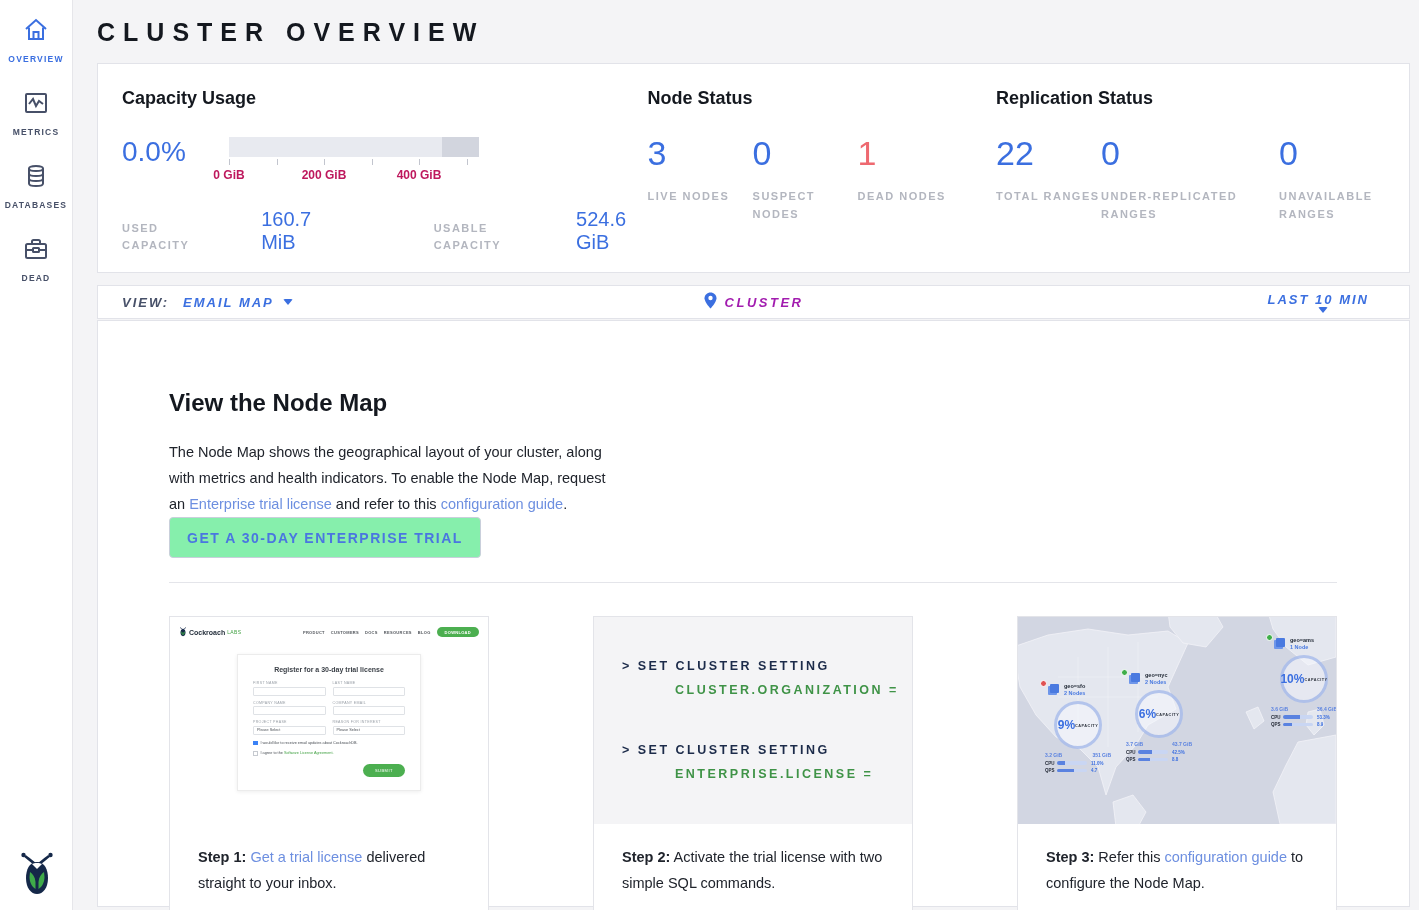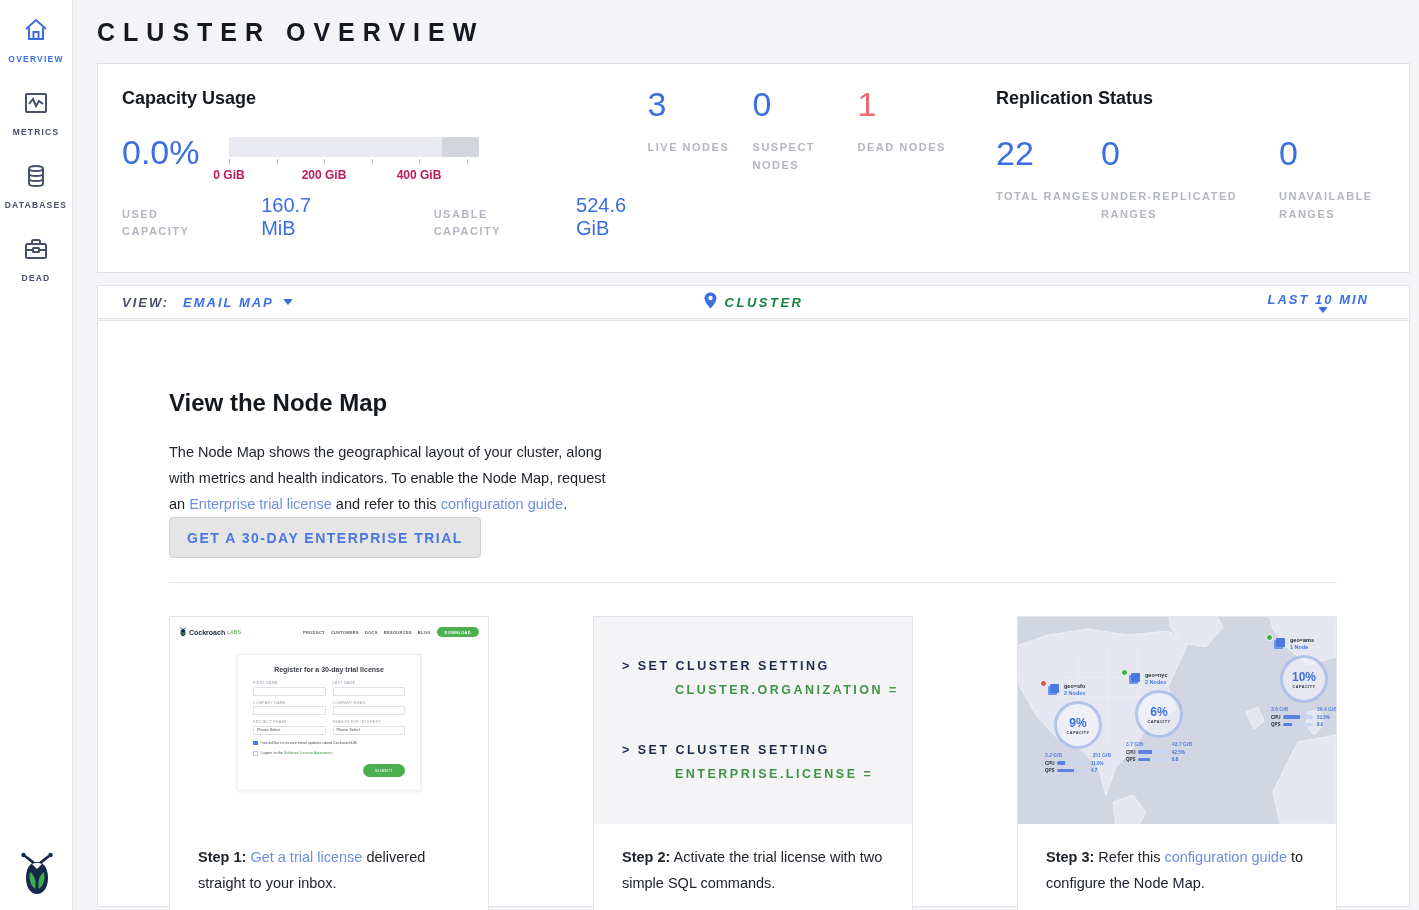--- a/index.html
+++ b/index.html
@@ -28,29 +28,29 @@
   
   .summary-card {
     background:#fff; border:1px solid #e2e3e9; height:210px;
     display:flex; padding:24px 0 0 24px;
   }
   .summary-section h3 { font-size:18px; font-weight:600; color:#14181f; margin-bottom:28px; }
   .sec-capacity { width:528px; }
   .sec-nodes { width:350px; }
   .sec-repl { flex:1; }
   .cap-row { display:flex; align-items:flex-start; }
-  .cap-pct { font-size:34px; color:#3b6fe0; width:107px; line-height:30px; }
+  .cap-pct { font-size:28px; color:#3b6fe0; width:107px; line-height:30px; }
   .bar-block { width:250px; position:relative; }
   .bar { height:20px; background:#e8eaf0; position:relative; }
   .bar-dark { position:absolute; right:0; top:0; bottom:0; width:15%; background:#d2d5de; }
   .ticks { position:relative; height:9px; margin-top:2px; }
   .tick { position:absolute; width:1px; height:6px; background:#c2c5ce; top:0; }
   .tick-labels { position:relative; height:16px; font-size:12px; color:#be185d;font-weight:bold; }
   .tick-labels span { position:absolute; transform:translateX(-50%); white-space:nowrap; }
-  .cap-values { display:flex; margin-top:10px; align-items:flex-end;gap:48px; }
+  .cap-values { display:flex; margin-top:24px; align-items:flex-end;gap:48px; }
   .cap-lab { font-size:11px; letter-spacing:1.5px; color:#b3b6bf; font-weight:600; line-height:17px; }
   .cap-val { font-size:20px; color:#3b6fe0; margin-left:22px; padding-bottom:0px; }
   .lab-used { width:86px; }
   .lab-usable { width:90px; margin-left:52px; }
   .stats { display:flex; }
   .stat { margin-right:0; }
   .stat .num { font-size:34px; color:#3b6fe0; line-height:32px; }
   .stat .num.danger { color:#ee6970; }
   .stat .lbl { font-size:11px; letter-spacing:1.5px; color:#b3b6bf; font-weight:600; margin-top:18px; line-height:18px; }
   .sec-nodes .stat { width:105px; }
@@ -61,33 +61,33 @@
   .view-bar {
     margin-top:12px; background:#fff; border:1px solid #e2e3e9; height:34px;
     display:flex; align-items:center; position:relative;
     font-size:13px; letter-spacing:2px; font-weight:600;font-style:italic;
   }
   .vb-left { padding-left:24px; display:flex; align-items:center; }
   .vb-view-label { color:#475068; }
   .vb-dropdown { color:#3b6fe0; margin-left:14px; display:flex; align-items:center; cursor:pointer; }
   .tri-down { width:0; height:0; border-left:5px solid transparent; border-right:5px solid transparent; border-top:6px solid #3b6fe0; margin-left:9px; border-radius:2px; }
   .vb-center { position:absolute; left:0; right:0; display:flex; justify-content:center; align-items:center; pointer-events:none; }
-  .vb-center .crumb { color:#15803d; letter-spacing:2.5px; margin-left:8px; }
+  .vb-center .crumb { color:#a21caf; letter-spacing:2.5px; margin-left:8px; }
   .vb-right { margin-left:auto; padding-right:40px; display:flex; align-items:center; color:#3b6fe0; cursor:pointer;flex-direction:column; }
   
   .panel {
     margin-top:1px; background:#fff; border:1px solid #e2e3e9;
     padding:68px 72px 30px 71px; height:587px;
   }
   .panel-head { display:flex; justify-content:space-between; align-items:flex-start;flex-direction:column; }
   .panel-title { font-size:24px; font-weight:600; margin-bottom:22px; }
   .panel-desc { width:452px; font-size:14.5px; line-height:26px; color:#20242c; }
   a.link { color:#6d8fe0; text-decoration:none; cursor:pointer; }
   .trial-btn {
-    background:#e5e5e5; border:1px solid #c9cfdb; border-radius:4px; height:41px; width:312px;
+    background:#86efac; border:1px solid #c9cfdb; border-radius:4px; height:41px; width:312px;
     color:#4a76e0; font-size:14px; letter-spacing:1.5px; font-weight:600; cursor:pointer;
     font-family:"Liberation Sans", sans-serif;
   }
   .panel hr { border:none; border-top:1px solid #e4e5ea; margin:24px 0 33px; }
   .cards { display:flex; justify-content:space-between; }
   .card { width:320px; border:1px solid #e3e4e9; background:#fff; }
   .card-img { height:207px; position:relative; overflow:hidden; }
   .card-caption { padding:20px 28px 28px; font-size:14.5px; line-height:26px; color:#20242c; }
   .cap-label { font-weight:700; }
   
@@ -121,21 +121,21 @@
   .map { height:100%; background:#d2d6e2; position:relative; }
   .map svg.terrain { position:absolute; inset:0; }
   .loc { position:absolute; width:90px; }
   .loc-head { display:flex; align-items:flex-start; position:relative; margin-left:10px; }
   .loc-dot { width:7px; height:7px; border-radius:50%; border:1px solid #fff; position:absolute; left:-10px; top:-3px; }
   .loc-dot.red { background:#e05252; } .loc-dot.green { background:#3fae49; }
   .loc-cube { width:9px; height:9px; background:#4a7ae0; border-radius:1px; position:relative; flex:none; margin-top:1px; box-shadow:-2px 2px 0 #6e96ea; }
   .loc-txt { margin-left:5px; line-height:6.5px; }
   .loc-name { font-size:5.5px; font-weight:700; color:#1c2430; }
   .loc-nodes { font-size:5.5px; font-weight:700; color:#4a7ae0; }
-  .ring { width:48px; height:48px; border-radius:50%; border:3px solid rgba(122,152,226,0.5); background:rgba(246,248,253,0.55); display:flex; flex-direction:column; align-items:center; justify-content:center; margin:5px 0 0 14px; }
+  .ring { width:48px; height:48px; border-radius:50%; border:3px solid rgba(122,152,226,0.5); background:rgba(246,248,253,0.55); display:flex; flex-direction:row; align-items:center; justify-content:center; margin:5px 0 0 14px; }
   .ring-pct { font-size:12px; font-weight:700; color:#3b6fe0; }
   .ring-cap { font-size:3.8px; letter-spacing:0.5px; color:#2b313c; font-weight:700; margin-top:1px; }
   .gib-row { display:flex; justify-content:space-between; width:66px; font-size:5px; color:#5a82e0; margin-top:3px; margin-left:5px; font-weight:700; }
   .meter-row { display:flex; align-items:center; margin-top:2.5px; margin-left:5px; }
   .meter-lab { font-size:4.5px; font-weight:700; color:#222835; width:12px; }
   .meter { width:30px; height:3.5px; background:#c9d6f3; border-radius:2px; overflow:hidden; }
   .meter i { display:block; height:100%; background:#5a82e0; }
   .meter-val { font-size:4.5px; font-weight:700; color:#3b6fe0; margin-left:4px; }
 </style>
 </head>
@@ -227,20 +227,21 @@
       </div>
       <div class="cap-values">
         <div class="cap-lab lab-used">USED CAPACITY</div>
         <div class="cap-val">160.7 MiB</div>
         <div class="cap-lab lab-usable">USABLE CAPACITY</div>
         <div class="cap-val">524.6 GiB</div>
       </div>
     </div>
 
     <div class="summary-section sec-nodes">
+      <h3>Node Status</h3>
       <div class="stats">
         <div class="stat">
           <div class="num">3</div>
           <div class="lbl">LIVE NODES</div>
         </div>
         <div class="stat">
           <div class="num">0</div>
           <div class="lbl">SUSPECT NODES</div>
         </div>
         <div class="stat">

